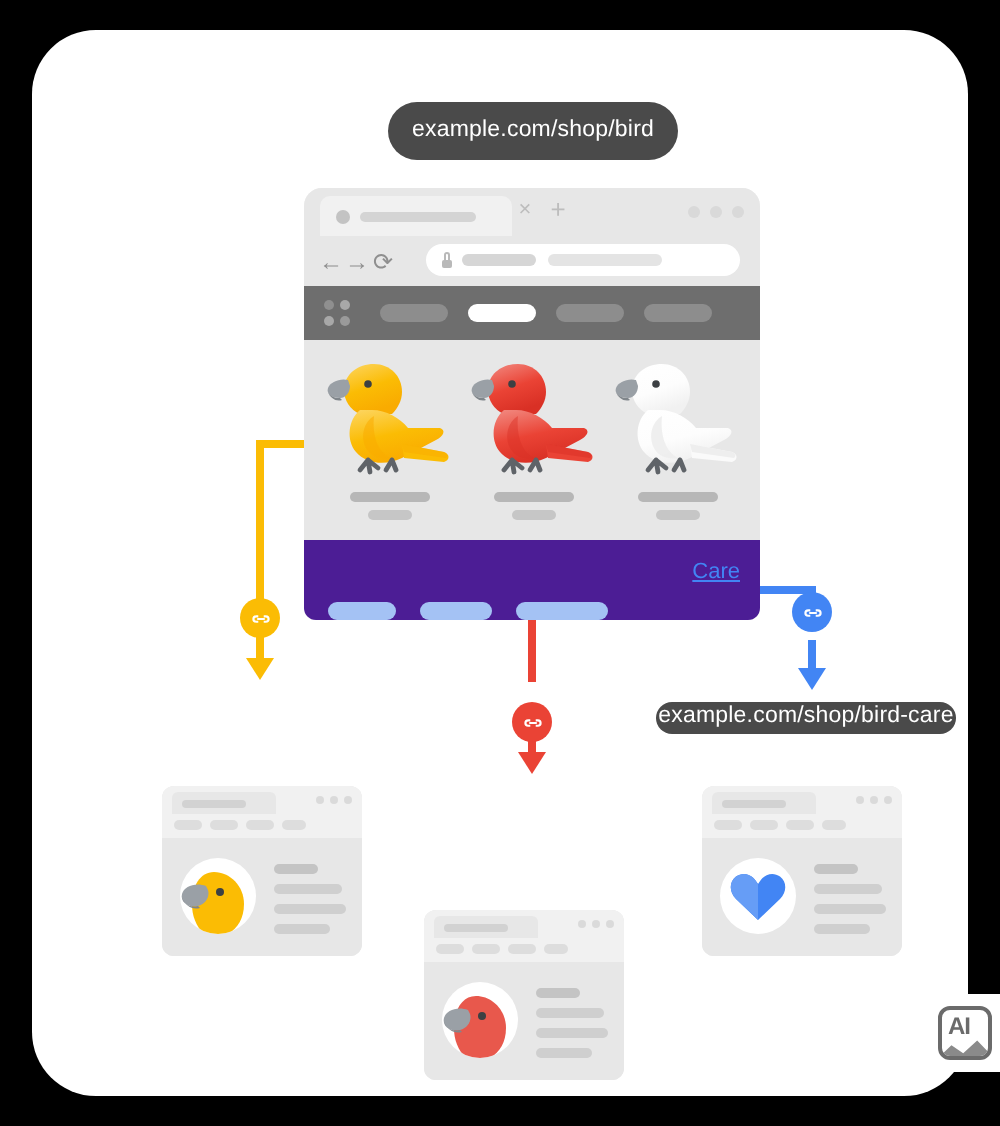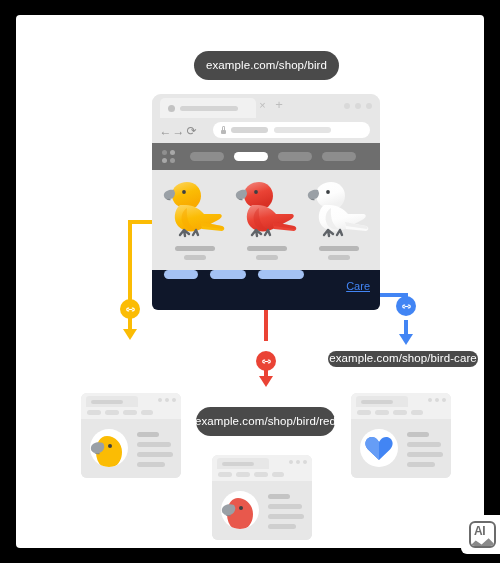--- a/index.html
+++ b/index.html
@@ -12,21 +12,21 @@
   .stage {
     position: relative;
     width: 500px; height: 563px;
     background: #000;
   }
   .card {
     position: absolute;
     left: 16px; top: 15px;
     width: 468px; height: 533px;
     background: #ffffff;
-    border-radius: 4px;
+    border-radius: 32px;
     overflow: hidden;
   }
 
   
   .url-pill {
     position: absolute;
     background: #4a4a4a;
     color: #ffffff;
     border-radius: 999px;
     font-size: 11.5px;
@@ -173,22 +173,22 @@
   .bird-lines i {
     display: block; margin: 0 auto 4px auto;
     height: 5px; border-radius: 3px; background: #b7b7b7;
   }
   .bird-lines i.w1 { width: 40px; }
   .bird-lines i.w2 { width: 22px; background: #c6c6c6; }
 
   .b-links {
     position: absolute; left: 0; top: 100px;
     width: 228px; height: 40px;
-    background: #0f172a;
-    display: flex; align-items: flex-start;
+    background: #4c1d95;
+    display: flex; align-items: flex-end;
   }
   .b-links .lk {
     height: 9px; border-radius: 5px; background: #a4c2f4;
     margin-left: 12px;
   }
   .b-links .lk1 { width: 34px; }
   .b-links .lk2 { width: 36px; }
   .b-links .lk3 { width: 46px; }
   .care-link {
     position: absolute; right: 10px; top: 10px;
@@ -252,21 +252,21 @@
     display: block; height: 5px; border-radius: 3px; background: #cfcfcf;
     margin-bottom: 5px;
   }
   .mini-textlines i.t1 { width: 22px; background: #c4c4c4; }
   .mini-textlines i.t2 { width: 34px; }
   .mini-textlines i.t3 { width: 36px; }
   .mini-textlines i.t4 { width: 28px; }
 
   
   .watermark {
-    position: absolute; right: 0px; bottom: 9px;
+    position: absolute; right: 0px; bottom: 27px;
     display: flex; align-items: center; gap: 7px;
     background: #ffffff;
     padding: 6px 4px 6px 8px;
     border-radius: 6px 0 0 6px;
     z-index: 60;
   }
   .wm-icon {
     position: relative;
     width: 27px; height: 27px;
     border: 2.5px solid #6b6b6b;
@@ -463,21 +463,20 @@
 
         <div class="b-links">
           <span class="lk lk1"></span>
           <span class="lk lk2"></span>
           <span class="lk lk3"></span>
           <a class="care-link" href="#">Care</a>
         </div>
       </div>
     </div>
 
-    <div class="url-pill" id="pill-red">example.com/shop/bird/red</div>
     <div class="url-pill" id="pill-care">example.com/shop/bird-care</div>
 
     <div class="mini" id="mini-yellow">
       <div class="mini-tabbar">
         <div class="mini-tab">
             <i></i>
           </div>
         <div class="mini-wins">
           <i></i>
             <i></i>

